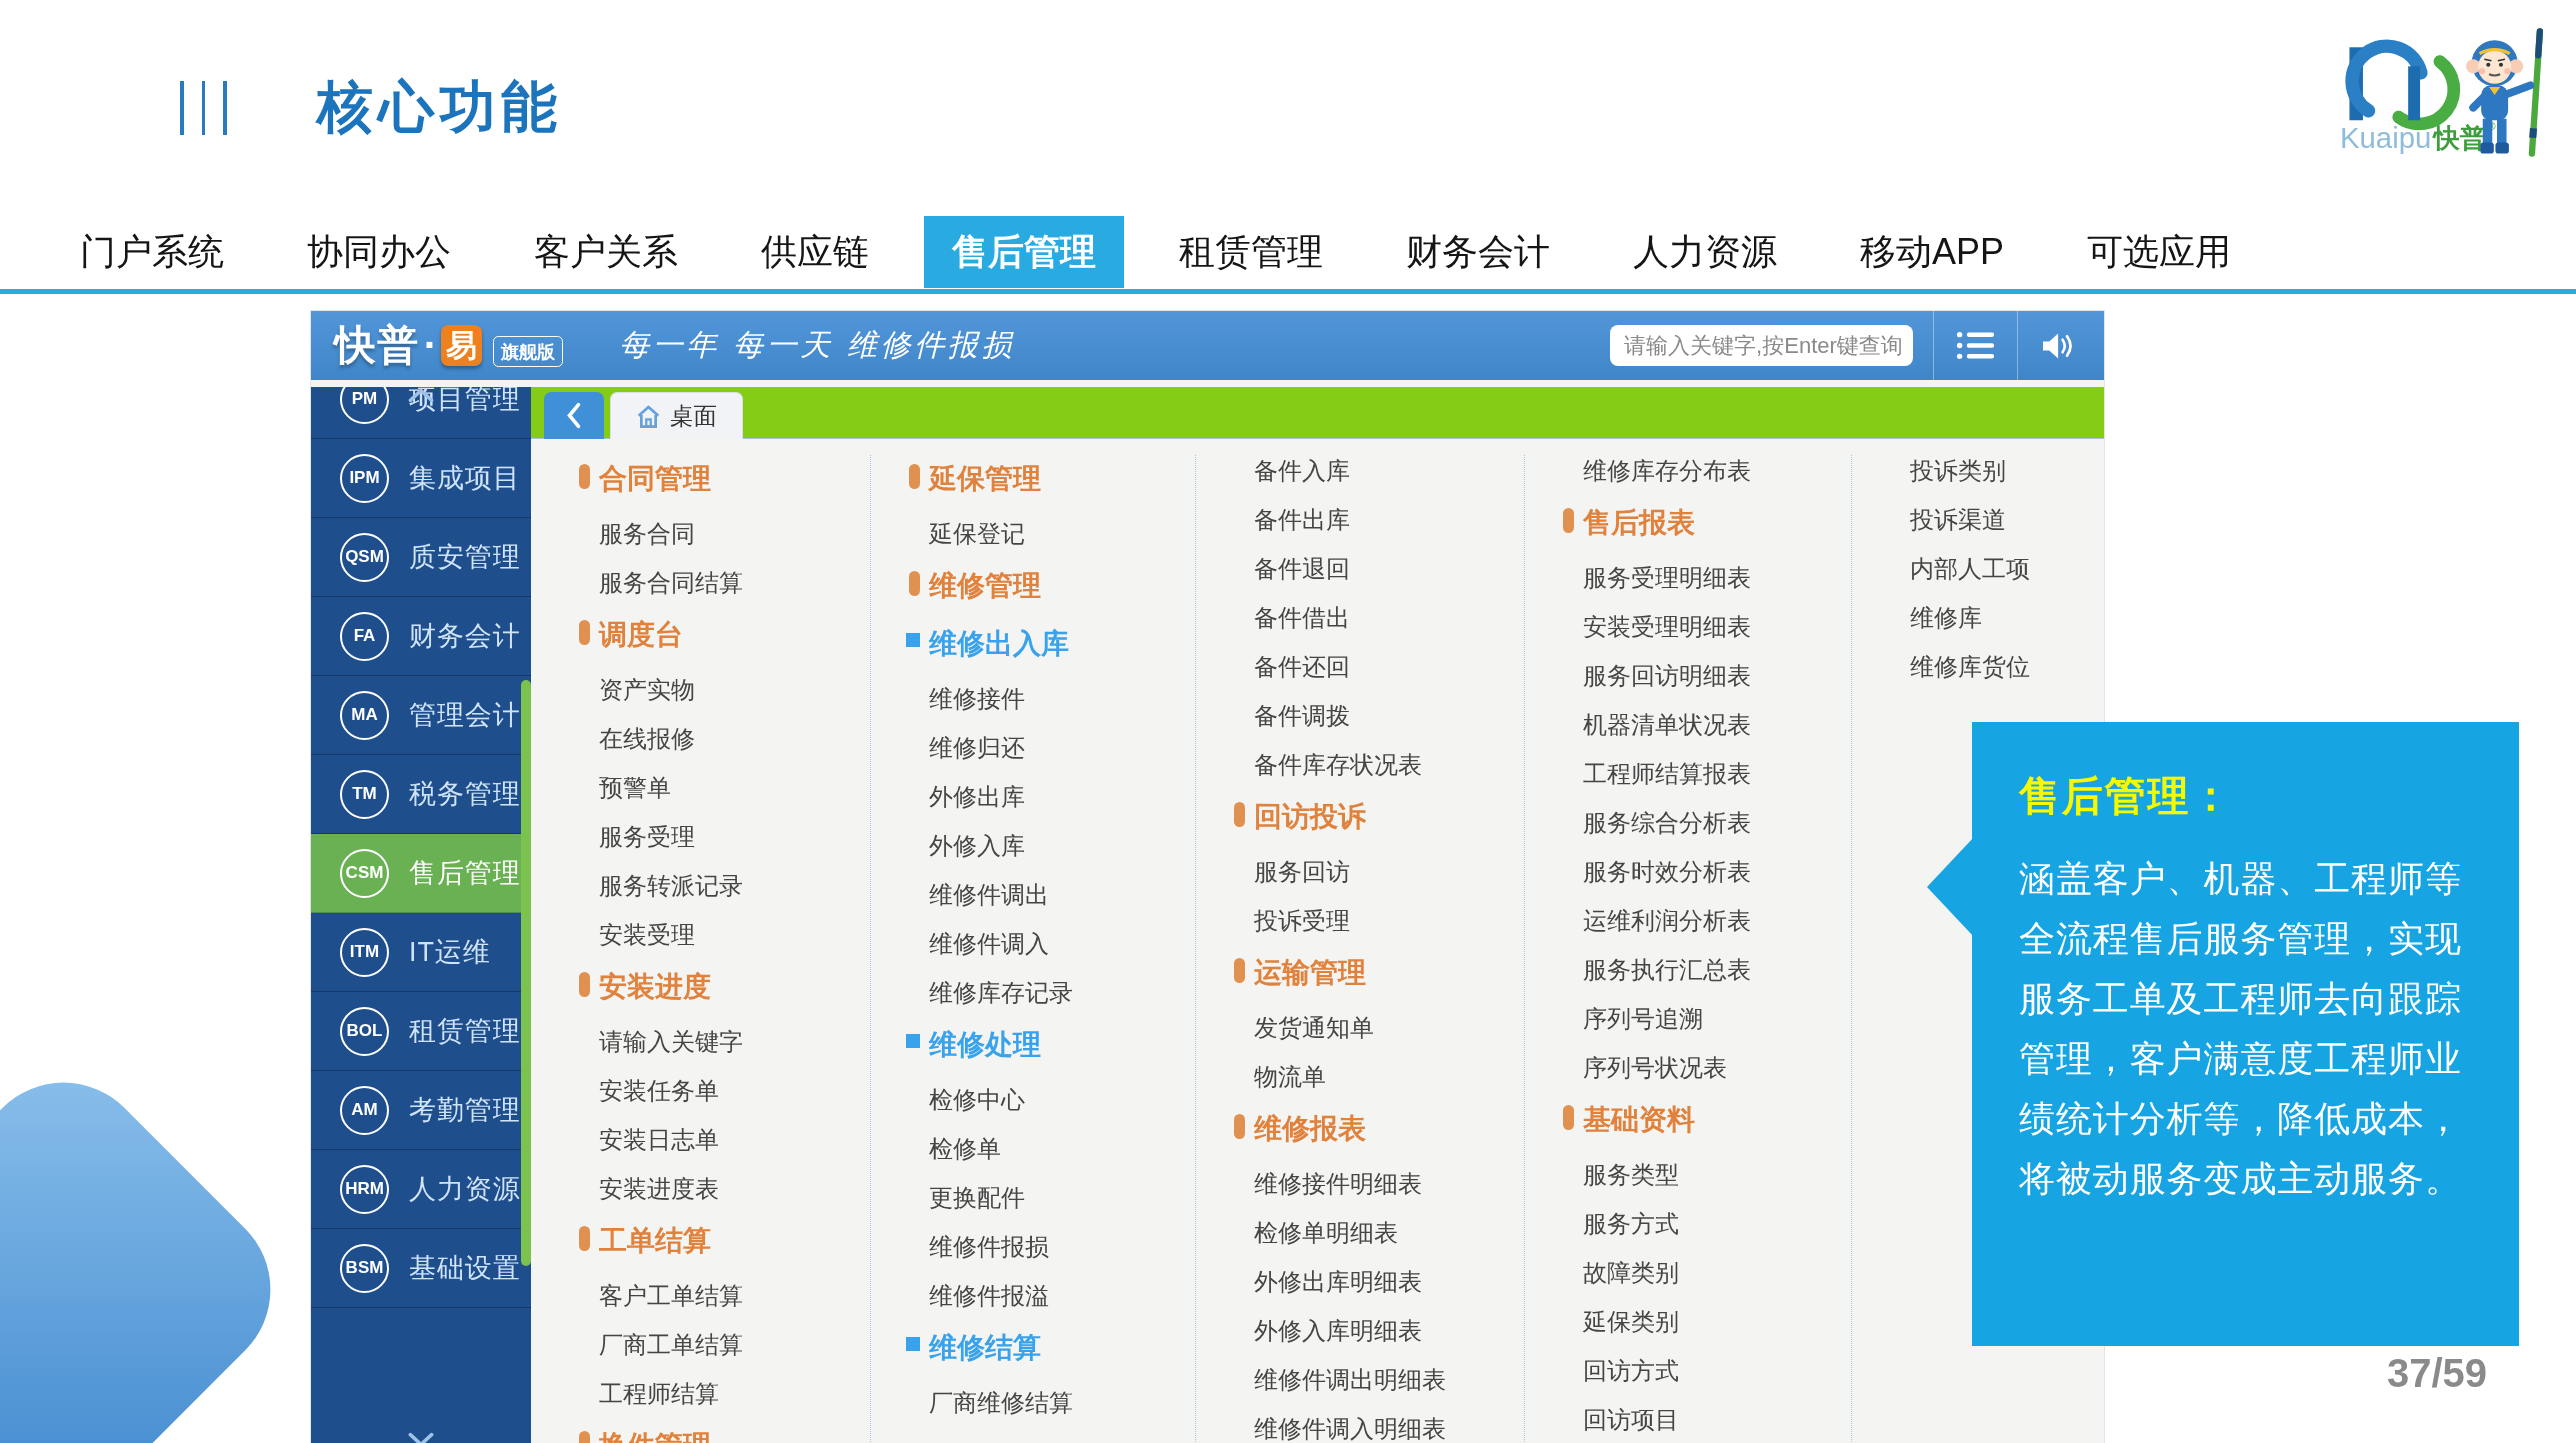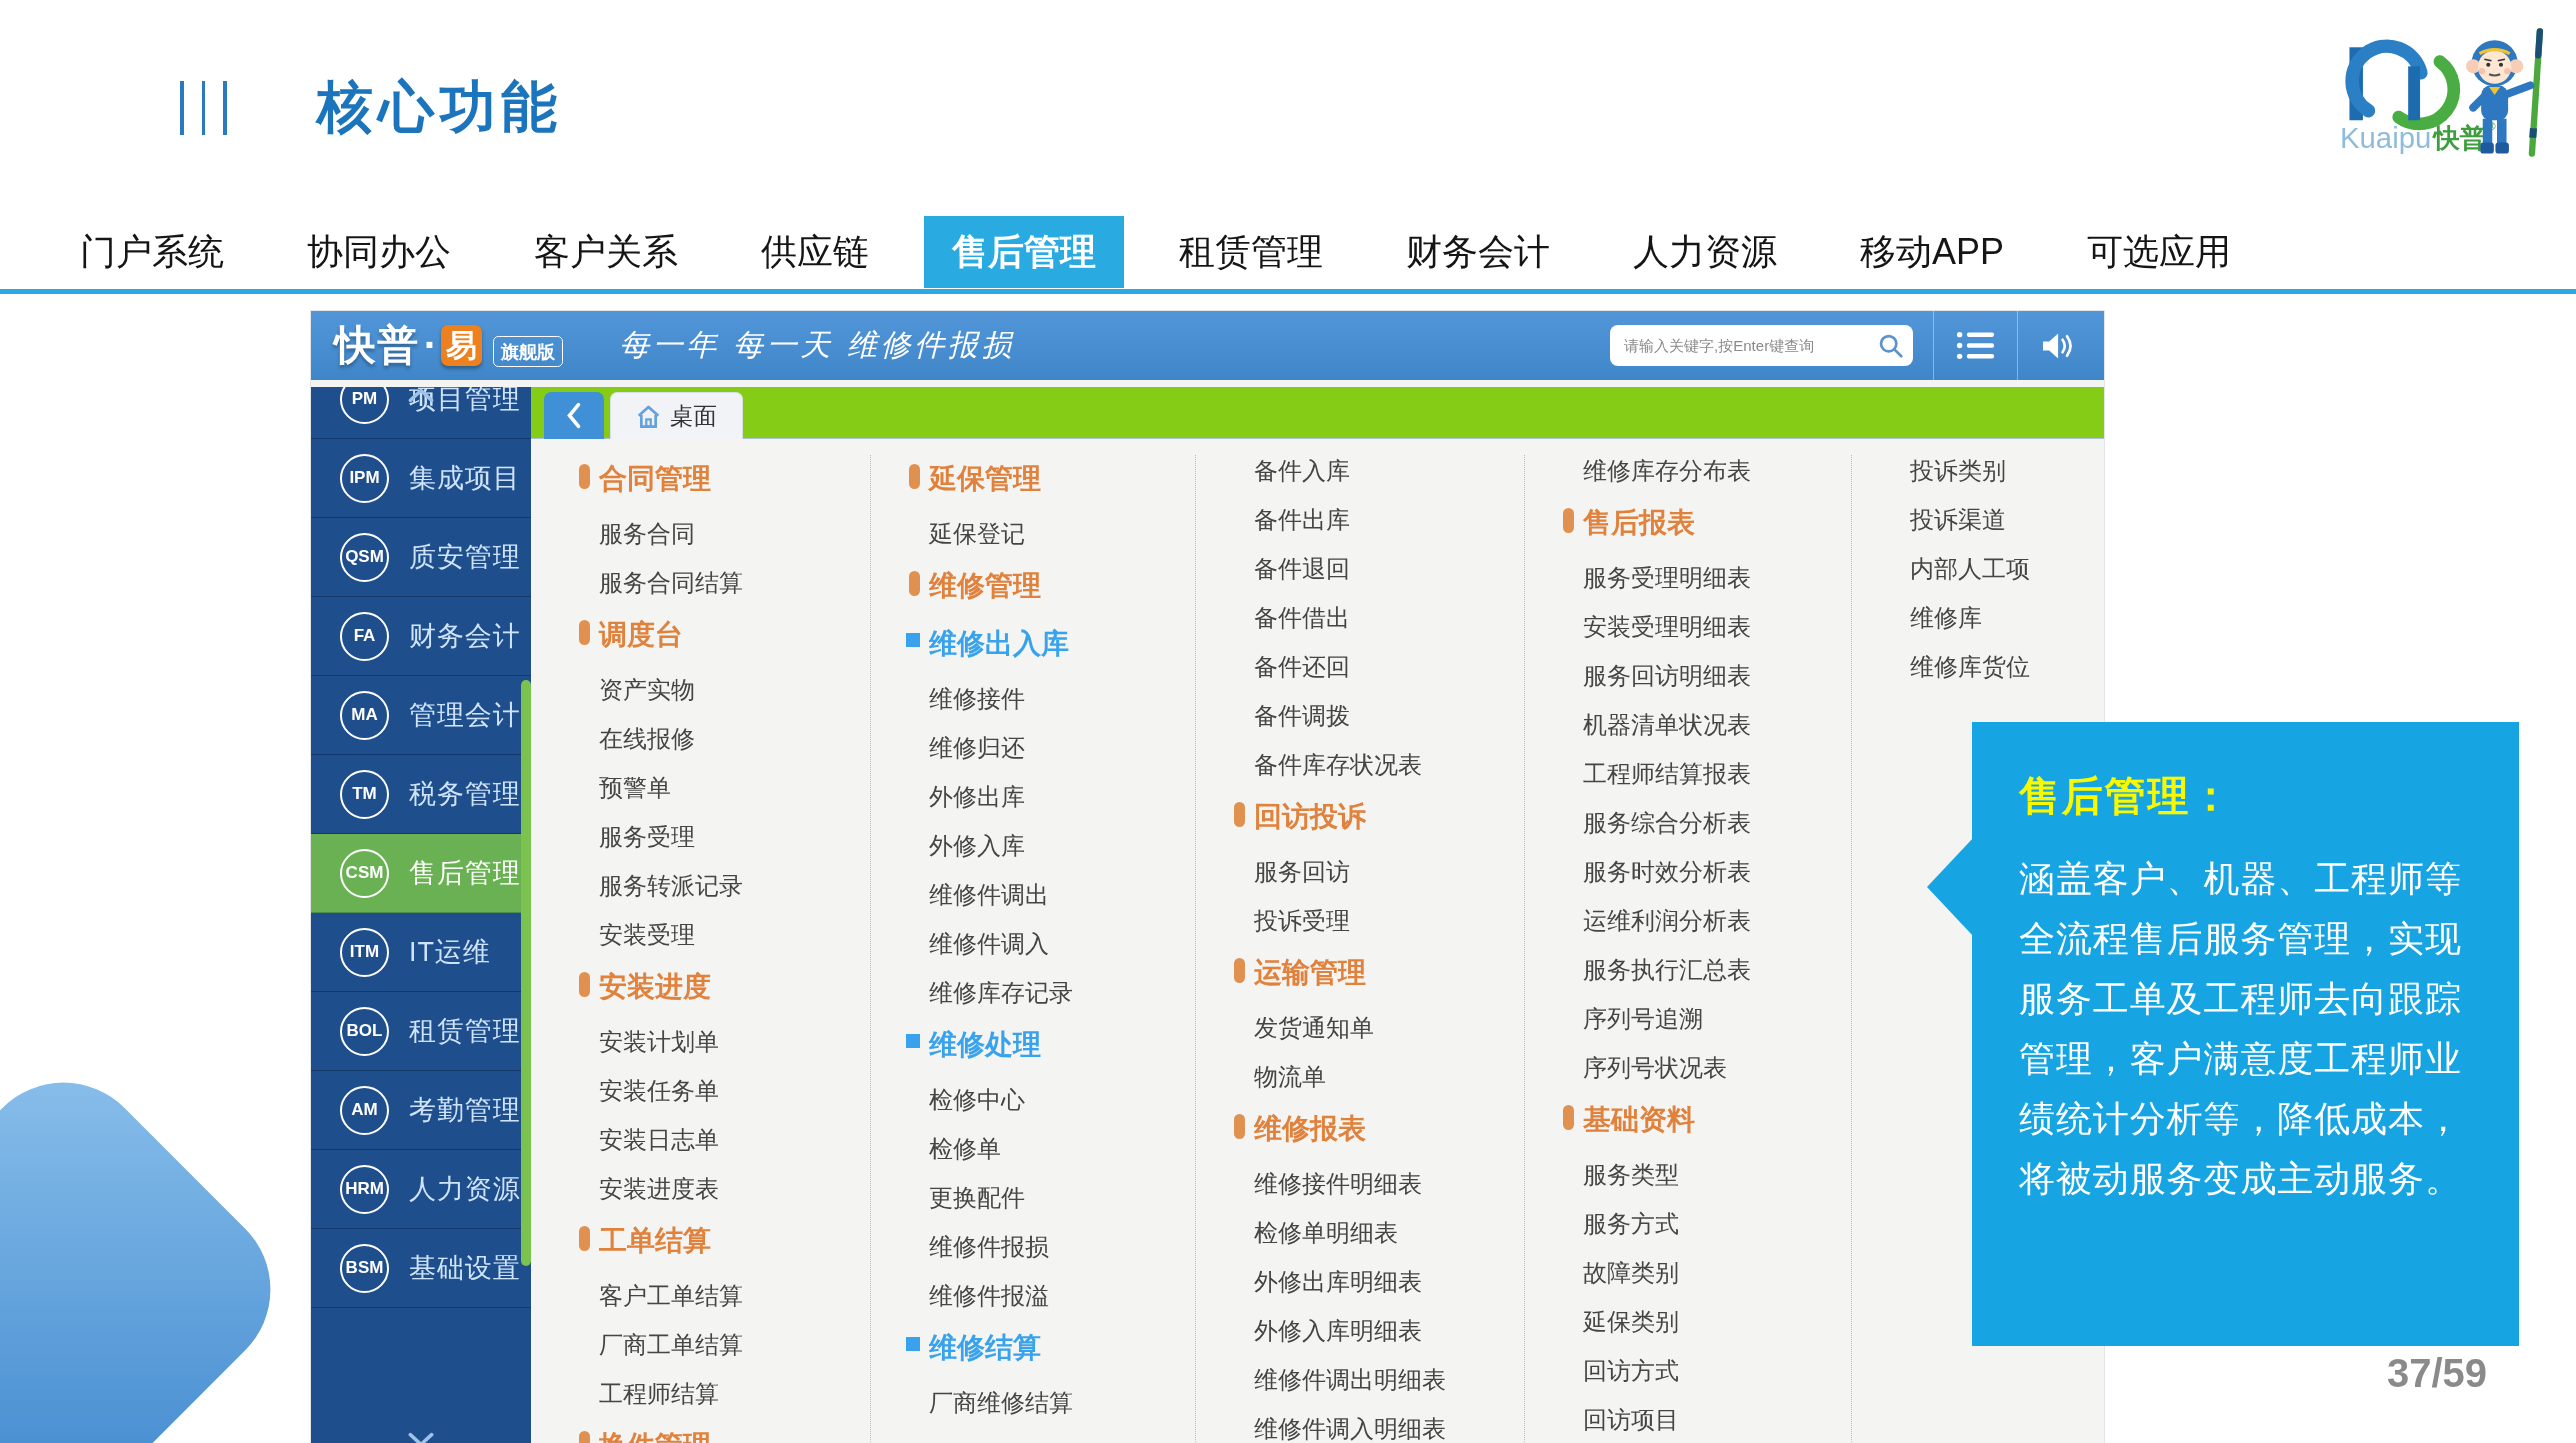--- a/index.html
+++ b/index.html
@@ -25,21 +25,21 @@
   .app { position:absolute; left:311px; top:311px; width:1793px; height:1132px; background:#f4f4f2; overflow:hidden; box-shadow:0 0 0 0.9px #dfe3e8; }
 
   
   .app-header { position:relative; height:69px; background:linear-gradient(#5296d8,#3f86c9); display:flex; align-items:center; padding:0 0 0 23.5px; }
   .kp-name { font-size:41px; font-weight:bold; color:#fff; text-shadow:0 2.7px 3.6px rgba(0,0,0,.3); letter-spacing:1.8px; }
   .kp-dot { font-size:41px; font-weight:bold; color:#fff; margin:0 3.6px; }
   .kp-yi { width:41px; height:41px; background:#ee811f; border-radius:7.2px; color:#fff; font-size:31px; font-weight:bold; display:flex; align-items:center; justify-content:center; box-shadow:0 2.7px 3.6px rgba(0,0,0,.3); }
   .kp-badge { border:1.8px solid #fff; border-radius:5.4px; color:#fff; font-size:18px; font-weight:bold; padding:2.7px 7.2px; margin:12.6px 0 0 10.8px; }
   .hdr-slogan { margin-left:56px; font-family:"DejaVu Serif", serif; font-style:italic; font-size:30px; color:#fff; letter-spacing:3.6px; }
   .hdr-search { margin-left:auto; width:303px; height:41px; background:#fff; border-radius:8px; display:flex; align-items:center; padding:0 9px 0 14.4px; }
-  .hdr-search input { border:none; outline:none; flex:1; font-size:15px; color:#0f172a; background:transparent; font-family:inherit; }
+  .hdr-search input { border:none; outline:none; flex:1; font-size:22px; color:#0f172a; background:transparent; font-family:inherit; }
   .hdr-search input::placeholder { color:#8a8a8a; }
   .hdr-sep { width:0.9px; height:69px; background:rgba(255,255,255,.38); margin:0 20px; }
   .hdr-ic { width:43px; height:43px; display:flex; align-items:center; justify-content:center; }
   .app-header .pad-r { width:23.5px; }
 
   
   .app-body { display:flex; height:1063px;margin-top:7px; }
 
   
   .sidebar { position:relative; width:220px; background:#1f4e8c; overflow:hidden; flex-shrink:0; }
@@ -270,21 +270,21 @@
               <div class="menu-item">服务合同</div>
               <div class="menu-item">服务合同结算</div>
               <div class="menu-header"><span class="b-orange"></span><span>调度台</span></div>
               <div class="menu-item">资产实物</div>
               <div class="menu-item">在线报修</div>
               <div class="menu-item">预警单</div>
               <div class="menu-item">服务受理</div>
               <div class="menu-item">服务转派记录</div>
               <div class="menu-item">安装受理</div>
               <div class="menu-header"><span class="b-orange"></span><span>安装进度</span></div>
-              <div class="menu-item">安装计划单</div>
+              <div class="menu-item">请输入关键字</div>
               <div class="menu-item">安装任务单</div>
               <div class="menu-item">安装日志单</div>
               <div class="menu-item">安装进度表</div>
               <div class="menu-header"><span class="b-orange"></span><span>工单结算</span></div>
               <div class="menu-item">客户工单结算</div>
               <div class="menu-item">厂商工单结算</div>
               <div class="menu-item">工程师结算</div>
               <div class="menu-header"><span class="b-orange"></span><span>换件管理</span></div>
             </div>
             <div class="menu-col">

